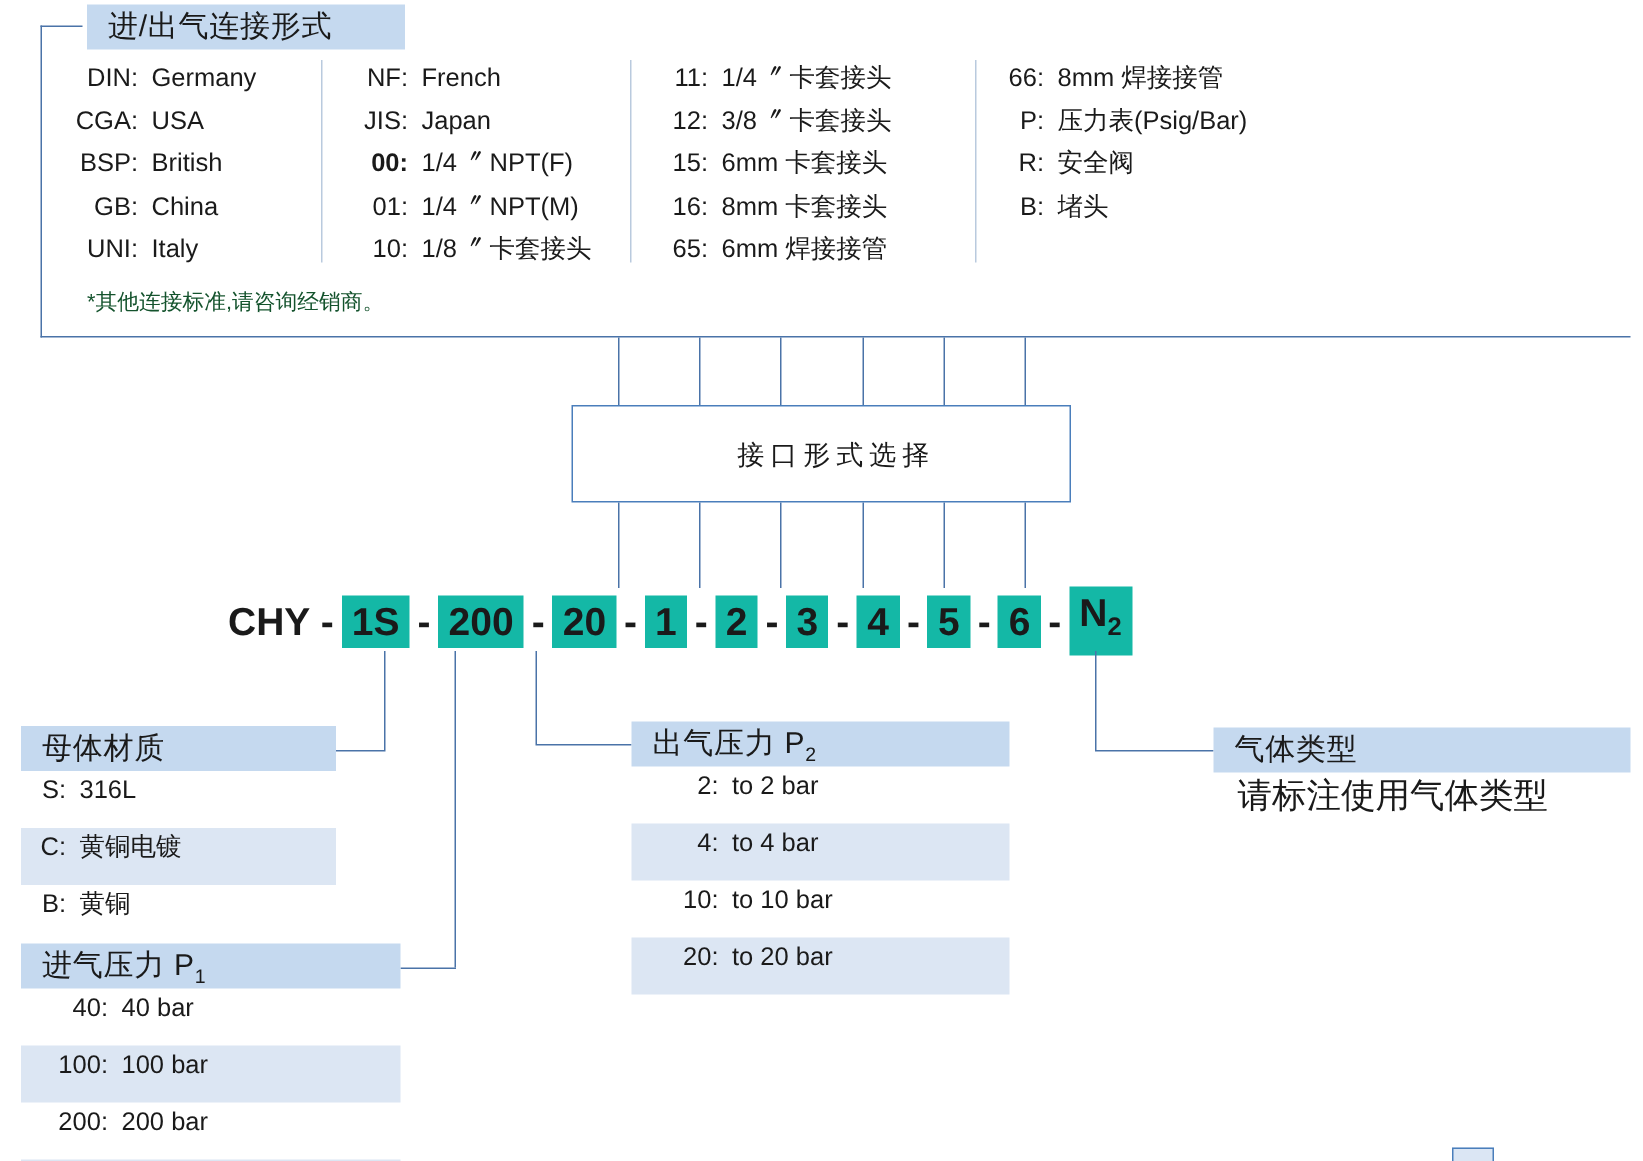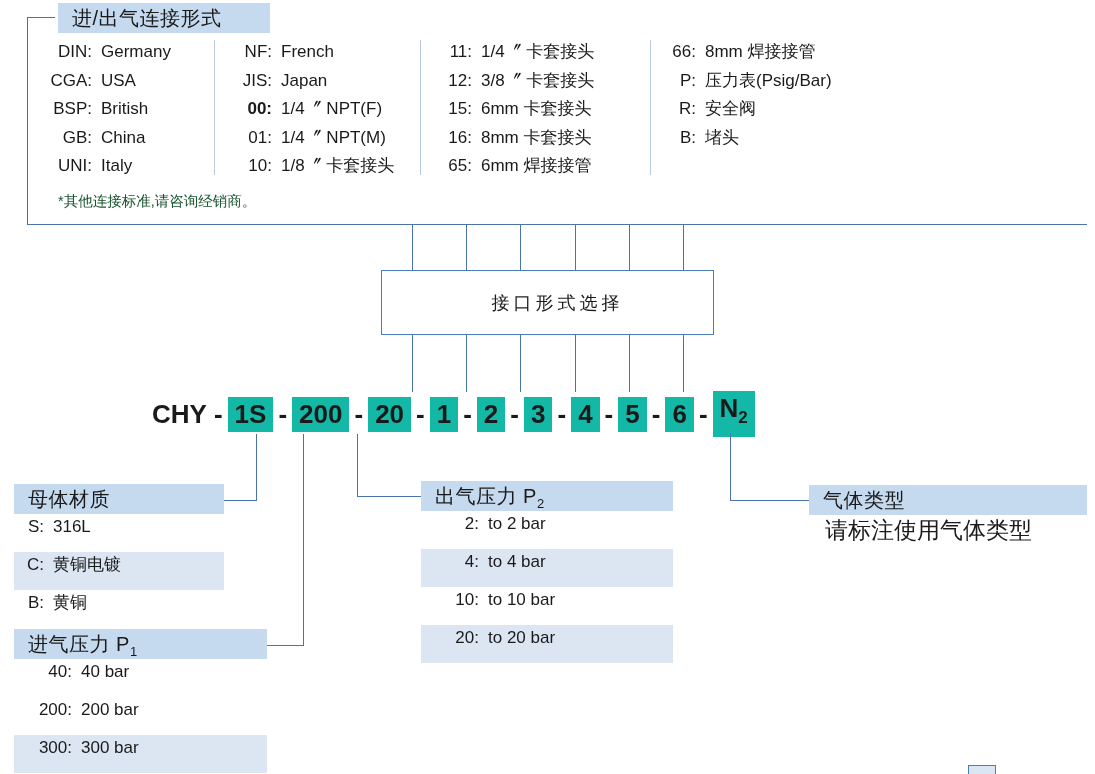--- a/index.html
+++ b/index.html
@@ -187,20 +187,21 @@
       <div class="opt-row"><span class="opt-key" style="width: 24px; padding-left: 6px;">B:</span><span class="opt-val">黄铜</span></div>
     </div>
 </div>
 
 <div class="abs" id="grp-p1">
   <div class="title-band">
     <span>进气压力 P</span><sub style="font-size:13px;">1</sub>
   </div>
   <div id="p1-options">
       <div class="opt-row"><span class="opt-key" style="width: 52px; padding-left: 6px;">40:</span><span class="opt-val">40 bar</span></div>
+      <div class="opt-row row-band"><span class="opt-key" style="width: 52px; padding-left: 6px;">100:</span><span class="opt-val">100 bar</span></div>
       <div class="opt-row"><span class="opt-key" style="width: 52px; padding-left: 6px;">200:</span><span class="opt-val">200 bar</span></div>
       <div class="opt-row row-band"><span class="opt-key" style="width: 52px; padding-left: 6px;">300:</span><span class="opt-val">300 bar</span></div>
     </div>
 </div>
 
 <div class="abs" id="grp-p2">
   <div class="title-band">
     <span>出气压力 P</span><sub style="font-size:13px;">2</sub>
   </div>
   <div id="p2-options">

